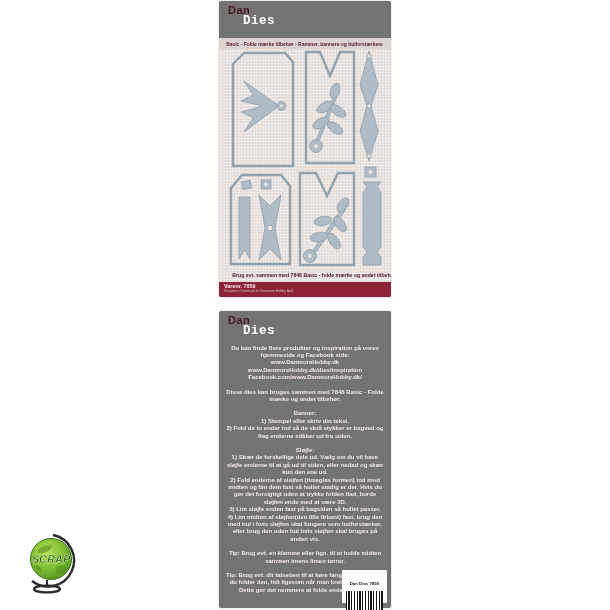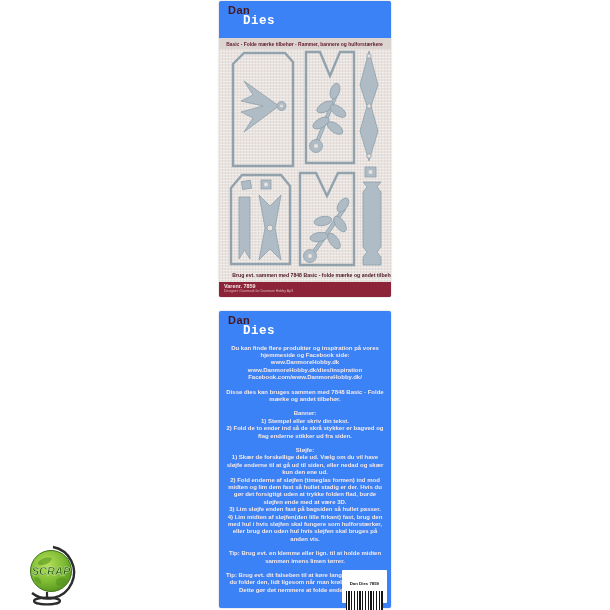--- a/index.html
+++ b/index.html
@@ -1,21 +1,21 @@
 <!DOCTYPE html>
 <html><head>
 <meta charset="utf-8">
 <style>
   html,body{margin:0;padding:0;}
   body{
     width:610px;height:610px;position:relative;background:#ffffff;
     font-family:"Liberation Sans", sans-serif;overflow:hidden;
   }
   .panel{
-    position:absolute;left:219px;width:172px;background:#3b82f6;
+    position:absolute;left:219px;width:172px;background:#737373;
     border-radius:2px;box-shadow:0 0 2px rgba(0,0,0,.25);
   }
   #front-panel{top:1px;height:296px;}
   #back-panel{top:311px;height:297px;}
 
   .logo{padding:4px 0 0 9px;line-height:1;}
   .logo .l1{display:block;font-size:11px;font-weight:bold;color:#46161f;letter-spacing:.5px;}
   .logo .l2{display:block;font-size:12.5px;font-weight:bold;color:#ffffff;margin:-1px 0 0 15px;letter-spacing:.5px;font-family:Liberation Mono, monospace;}
 
   .light-area{
@@ -58,21 +58,21 @@
     border-radius:1px;text-align:center;padding-top:2px;box-sizing:border-box;
   }
   .barcode-label{font-size:6px;color:#111;line-height:6px;display:inline-block;transform:scale(.72);transform-origin:center;white-space:nowrap;font-weight:bold;}
   .barcode-bars{
     margin:1px auto 0;width:37px;height:19px;
     background:repeating-linear-gradient(90deg,
       #151515 0 1px,#fff 1px 2px,#151515 2px 4px,#fff 4px 5px,
       #151515 5px 6px,#fff 6px 8px,#151515 8px 9px,#fff 9px 11px);
   }
 
-  .stamp{position:absolute;left:20px;top:544px;width:64px;height:64px;}
+  .stamp{position:absolute;left:20px;top:532px;width:64px;height:64px;}
 </style>
 </head>
 <body>
 
 <div class="panel" id="front-panel">
   <div class="logo">
     <span class="l1">Dan</span>
     <span class="l2">Dies</span>
   </div>
   <div class="light-area">

